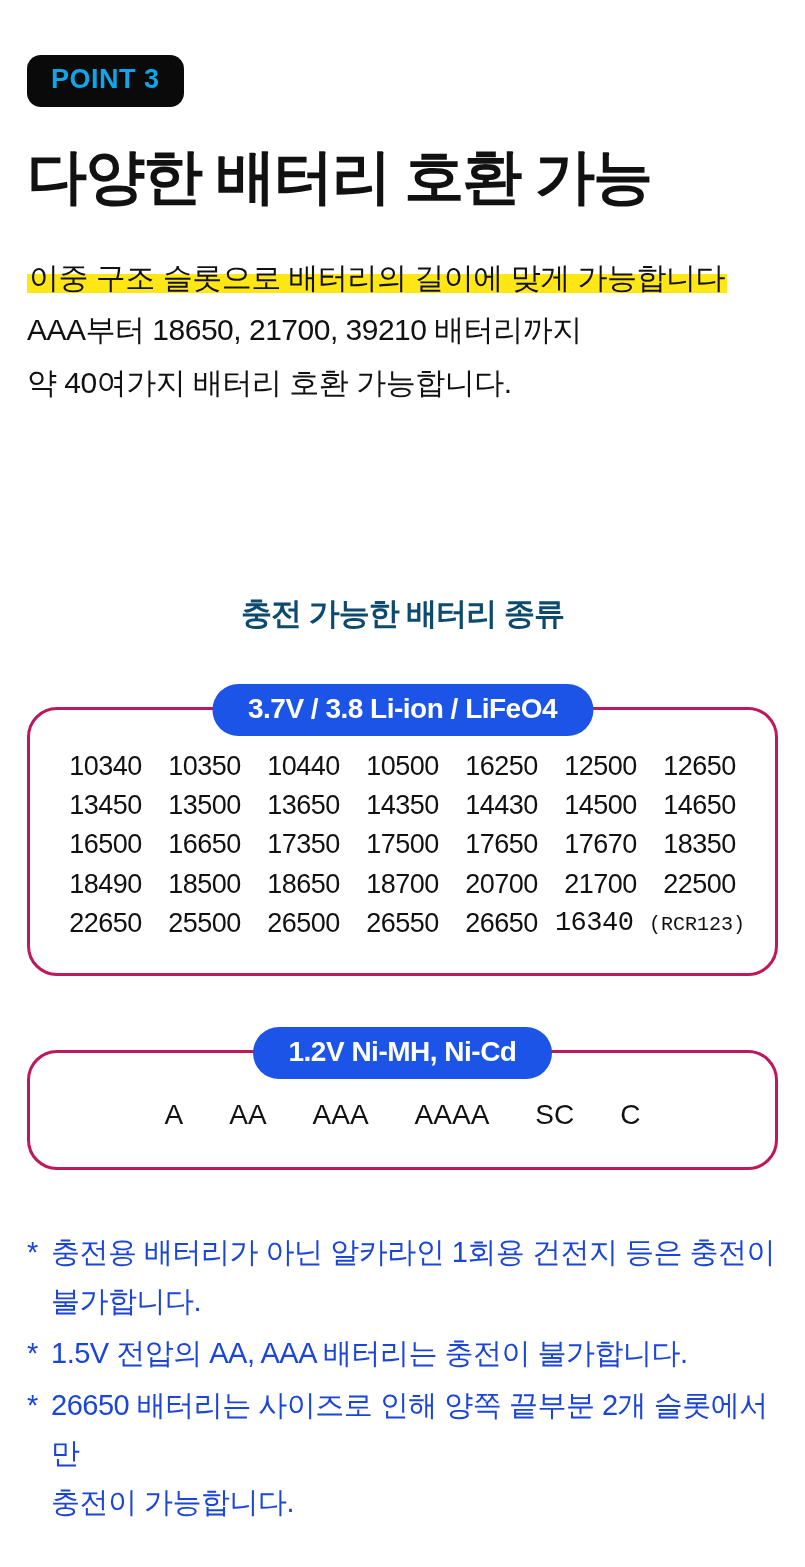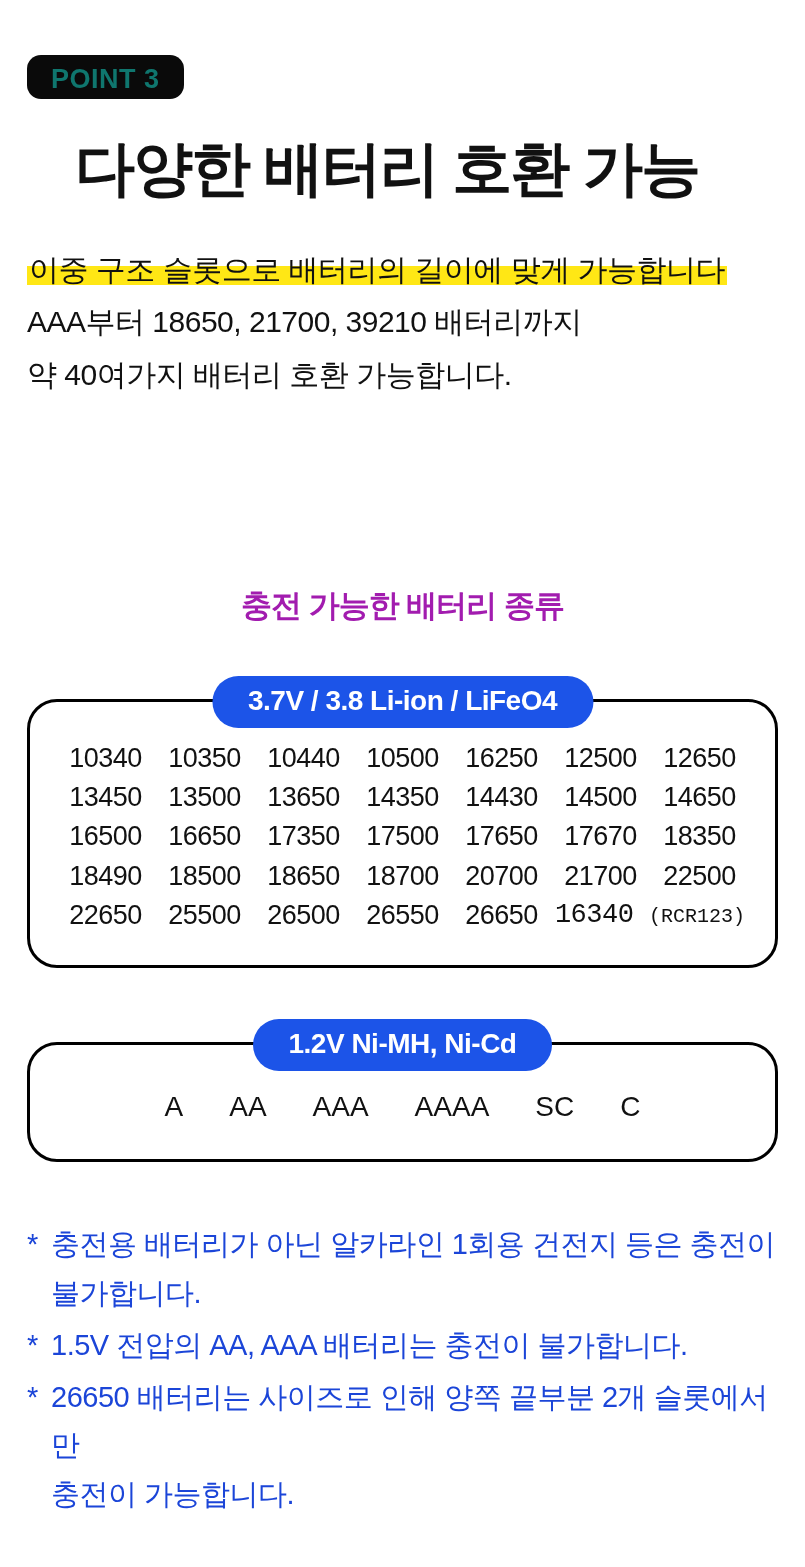--- a/index.html
+++ b/index.html
@@ -13,37 +13,36 @@
     width: 805px;
     min-height: 1567px;
     padding: 55px 27px 60px;
     position: relative;
   }
 
   
   .badge {
     display: inline-block;
     background: #0a0a0a;
-    color: #0f766e;
+    color: #0ea5e9;
     font-size: 27px;
     font-weight: 800;
     letter-spacing: 0.5px;
-    padding: 9px 24px 4px;
+    padding: 9px 24px 12px;
     border-radius: 14px;
   }
 
   
   .main-title {
     margin-top: 36px;
     font-size: 60px;
     line-height: 1.12;
     font-weight: 800;
     letter-spacing: -2px;
     color: #111111;
-    margin-left: 48px;
   }
 
   
   .intro {
     margin-top: 42px;
     font-size: 30px;
     line-height: 1.74;
     font-weight: 500;
     color: #111111;
     letter-spacing: -0.5px;
@@ -53,27 +52,27 @@
     padding: 0 2px;
   }
 
   
   .section-title {
     margin-top: 184px;
     text-align: center;
     font-size: 31px;
     font-weight: 800;
     letter-spacing: -1px;
-    color: #a21caf;
+    color: #0c4a6e;
   }
 
   
   .panel {
     position: relative;
-    border: 3px solid #000000;
+    border: 3px solid #be185d;
     border-radius: 30px;
     margin-top: 72px;
   }
   .pill {
     position: absolute;
     top: -26px;
     left: 50%;
     transform: translateX(-50%);
     background: #1c54e8;
     color: #ffffff;

